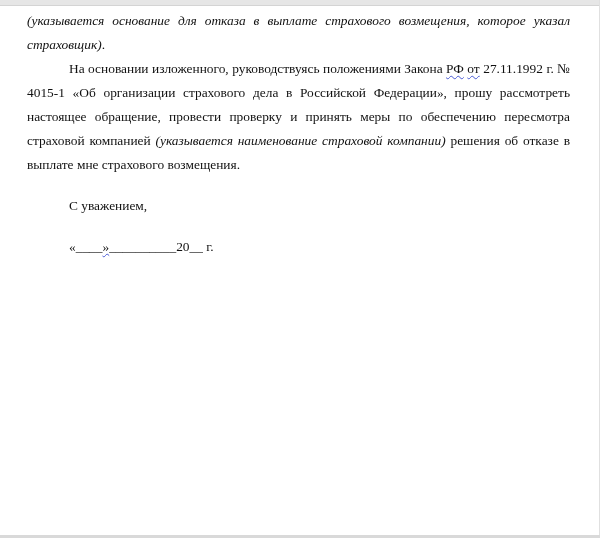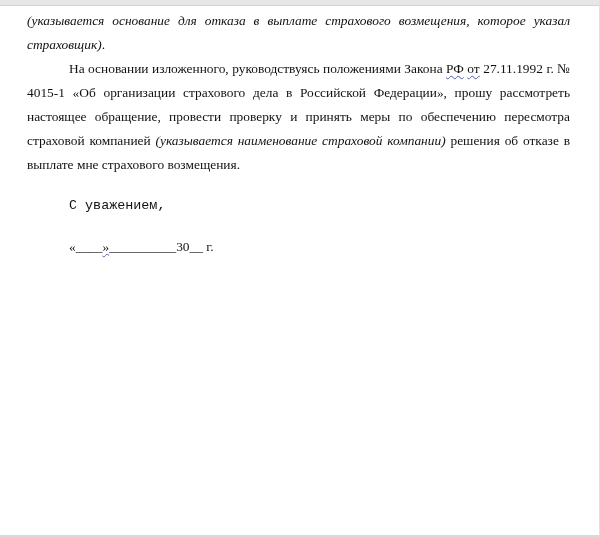--- a/index.html
+++ b/index.html
@@ -49,21 +49,20 @@
     .indent { text-indent: 42px; }
     .it { font-style: italic; }
     .spell {
       text-decoration: underline wavy #4a5bd4;
       text-decoration-thickness: 1px;
       text-underline-offset: 2px;
     }
     .closing {
       margin-top: 17px;
       padding-left: 42px;
-      font-family: Liberation Mono, monospace;
     }
     .sign {
       margin-top: 17px;
       padding-left: 42px;
     }
     .date {
       margin-top: 17px;
       padding-left: 42px;
     }
   </style>
@@ -76,16 +75,16 @@
 <div class="page">
   <p><span class="it">(указывается основание для отказа в выплате страхового возмещения, которое указал страховщик)</span><span>.</span></p>
 
 
   <p class="indent"><span>На основании изложенного, руководствуясь положениями Закона </span><span class="spell">РФ</span><span> </span><span class="spell">от</span><span> 27.11.1992 г. № 4015-1 «Об организации страхового дела в Российской Федерации», прошу рассмотреть настоящее обращение, провести проверку и принять меры по обеспечению пересмотра страховой компанией </span><span class="it">(указывается наименование страховой компании)</span><span> решения об отказе в выплате мне страхового возмещения.</span></p>
 
 
   <p class="closing">С уважением,</p>
 
 
-  <p class="date"><span>«</span><span>____</span><span class="spell">»</span><span>__________</span><span>30</span><span>__</span><span> г.</span></p>
+  <p class="date"><span>«</span><span>____</span><span class="spell">»</span><span>__________</span><span>20</span><span>__</span><span> г.</span></p>
 </div>
 
 <div class="bottom-bar"></div>
 
 </body></html>

